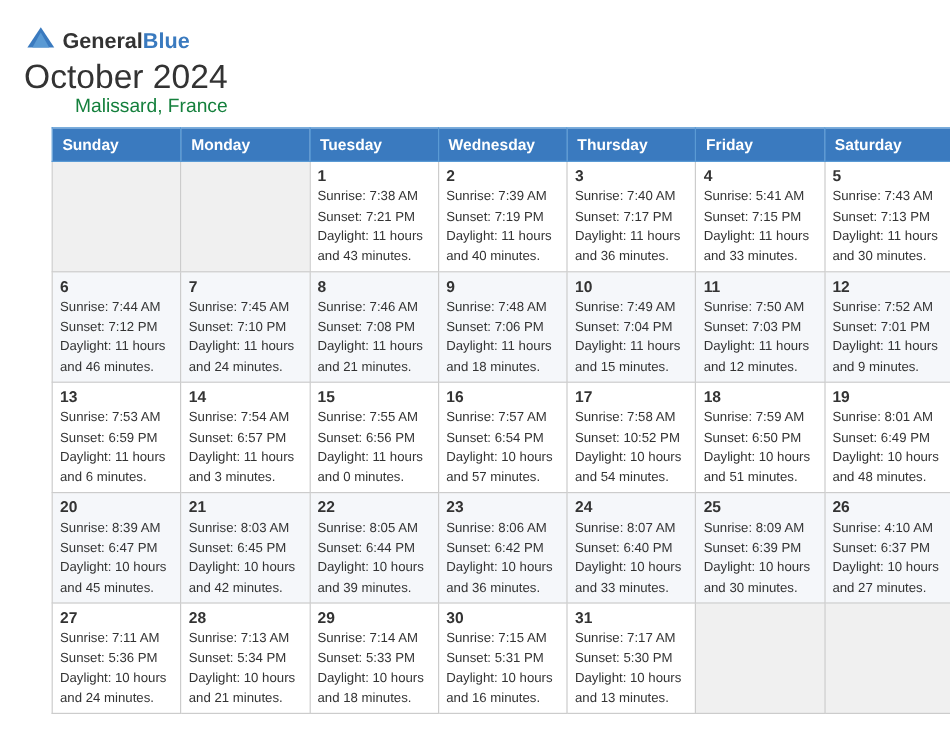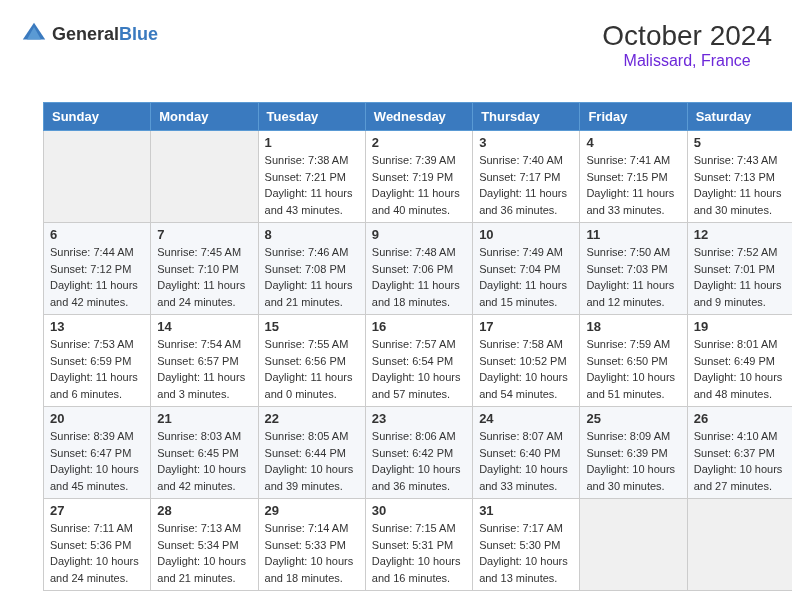--- a/index.html
+++ b/index.html
@@ -7,43 +7,43 @@
       font-family: Arial, sans-serif;
       background: #fff;
       width: 792px;
       min-height: 612px;
       padding: 20px;
     }
     .header-section {
       display: flex;
       justify-content: space-between;
       align-items: flex-start;
-      margin-bottom: 32px;
+      margin-bottom: 8px;
+      flex-direction: column;
     }
     .logo {
       display: flex;
       align-items: center;
       gap: 4px;
     }
     .logo-icon {
       width: 28px;
       height: 28px;
     }
     .title-section {
       text-align: right;
     }
     .month-title {
       font-size: 28px;
       font-weight: 300;
       color: #333;
     }
     .location-title {
       font-size: 16px;
-      color: #6d28d9;
-      text-align: center;
+      color: #15803d;
     }
     .calendar {
       width: 100%;
       border-collapse: collapse;
       border: 1px solid #22c55e;
       margin-left: 23px;
     }
     .calendar th {
       background-color: #3a7abf;
       color: #fff;
@@ -126,31 +126,31 @@
         <td>
           <span class="day-num">2</span>
           <div class="cell-info"><span>Sunrise: 7:39 AM</span><br><span>Sunset: 7:19 PM</span><br><span>Daylight: 11 hours and 40 minutes.</span></div>
         </td>
         <td>
           <span class="day-num">3</span>
           <div class="cell-info"><span>Sunrise: 7:40 AM</span><br><span>Sunset: 7:17 PM</span><br><span>Daylight: 11 hours and 36 minutes.</span></div>
         </td>
         <td>
           <span class="day-num">4</span>
-          <div class="cell-info"><span>Sunrise: 7:41 AM</span><br><span>Sunset: 7:15 PM</span><br><span>Daylight: 11 hours and 33 minutes.</span></div>
+          <div class="cell-info"><span>Sunrise: 5:41 AM</span><br><span>Sunset: 7:15 PM</span><br><span>Daylight: 11 hours and 33 minutes.</span></div>
         </td>
         <td>
           <span class="day-num">5</span>
           <div class="cell-info"><span>Sunrise: 7:43 AM</span><br><span>Sunset: 7:13 PM</span><br><span>Daylight: 11 hours and 30 minutes.</span></div>
         </td>
       </tr>
       <tr>
         <td>
           <span class="day-num">6</span>
-          <div class="cell-info"><span>Sunrise: 7:44 AM</span><br><span>Sunset: 7:12 PM</span><br><span>Daylight: 11 hours and 42 minutes.</span></div>
+          <div class="cell-info"><span>Sunrise: 7:44 AM</span><br><span>Sunset: 7:12 PM</span><br><span>Daylight: 11 hours and 46 minutes.</span></div>
         </td>
         <td>
           <span class="day-num">7</span>
           <div class="cell-info"><span>Sunrise: 7:45 AM</span><br><span>Sunset: 7:10 PM</span><br><span>Daylight: 11 hours and 24 minutes.</span></div>
         </td>
         <td>
           <span class="day-num">8</span>
           <div class="cell-info"><span>Sunrise: 7:46 AM</span><br><span>Sunset: 7:08 PM</span><br><span>Daylight: 11 hours and 21 minutes.</span></div>
         </td>
         <td>

